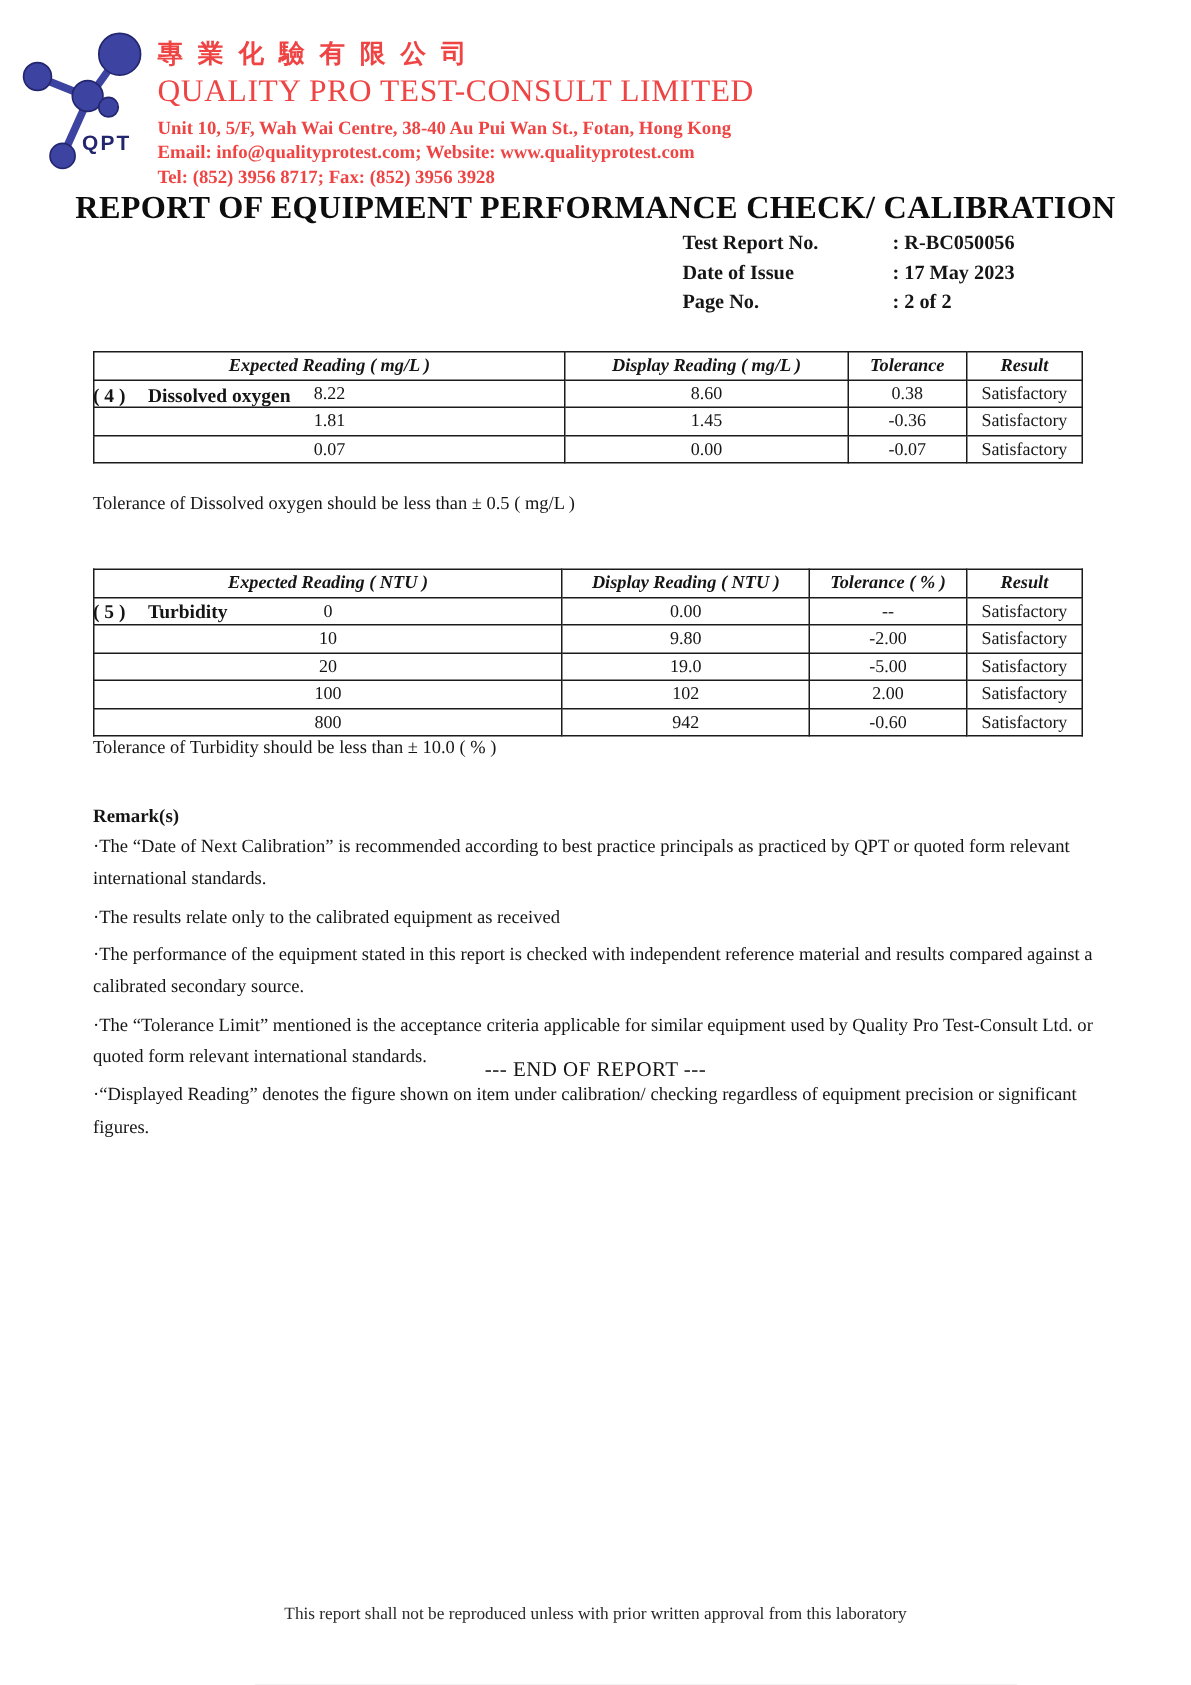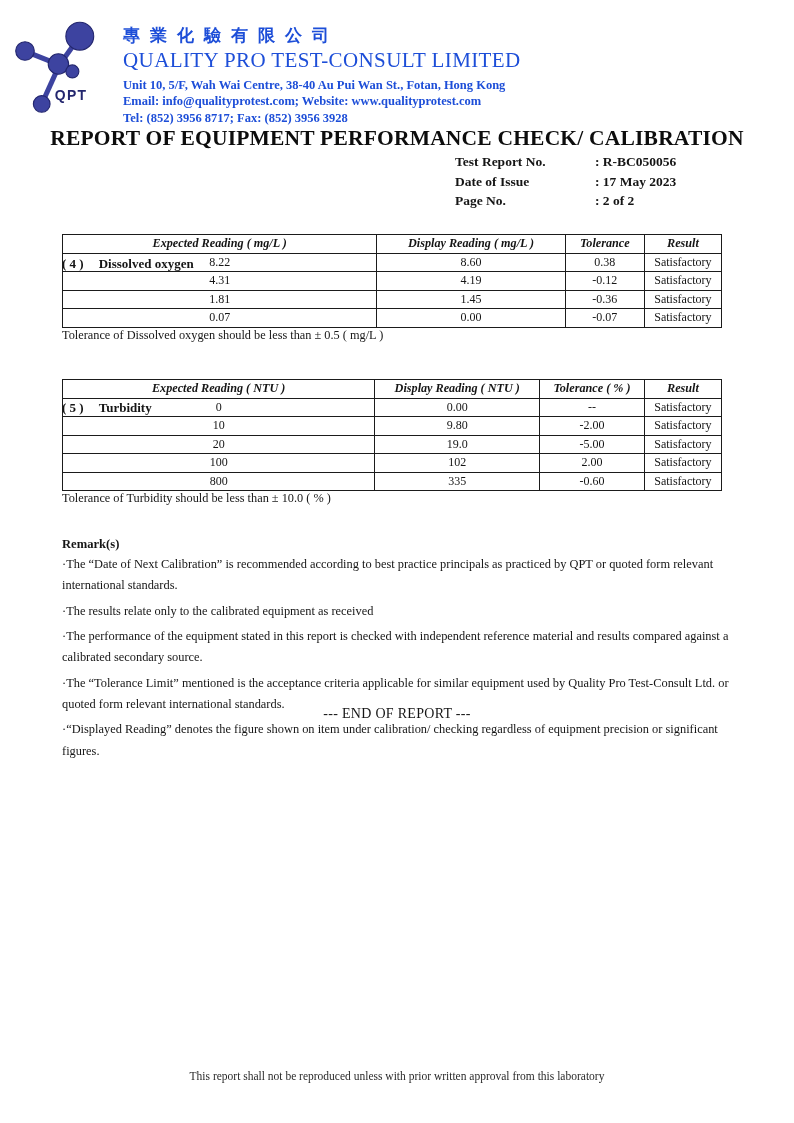--- a/index.html
+++ b/index.html
@@ -4,21 +4,21 @@
 <style>
   html,body { margin:0; padding:0; background:#e8e8e8; }
   .page {
     position:relative; width:794px; height:1123px; margin:0 auto;
     background:#ffffff; font-family:"Liberation Serif", serif; color:#151515;
     overflow:hidden;
   }
   
   .header { position:absolute; top:12px; left:10px; display:flex; align-items:flex-start; }
   .logo-wrap { width:95px; height:104px; flex:0 0 auto; }
-  .header-text { margin-left:18px; color:#1d4ed8; }
+  .header-text { margin-left:0; color:#ef4444; }
   .zh-name { font-size:17px; font-weight:bold; letter-spacing:10px; line-height:1.2; margin-top:14px; white-space:nowrap; }
   .en-name { font-size:21px; letter-spacing:0.4px; line-height:1.15; margin-top:2px; white-space:nowrap; }
   .addr-line { font-size:12.5px; font-weight:bold; line-height:1.32; white-space:nowrap; }
   .addr-block { margin-top:4px; }
   
   .report-title {
     position:absolute; top:126px; left:0; width:100%; text-align:center;
     font-size:21.5px; font-weight:bold; letter-spacing:0.2px; color:#0d0d0d;
   }
   .report-info { position:absolute; top:152px; left:455px; }
@@ -121,26 +121,20 @@
         </tr>
       </thead>
       <tbody>
         <tr>
           <td>8.22</td>
           <td>8.60</td>
           <td>0.38</td>
           <td>Satisfactory</td>
         </tr>
         <tr>
-          <td>4.31</td>
-          <td>4.19</td>
-          <td>-0.12</td>
-          <td>Satisfactory</td>
-        </tr>
-        <tr>
           <td>1.81</td>
           <td>1.45</td>
           <td>-0.36</td>
           <td>Satisfactory</td>
         </tr>
         <tr>
           <td>0.07</td>
           <td>0.00</td>
           <td>-0.07</td>
           <td>Satisfactory</td>
@@ -187,21 +181,21 @@
           <td>Satisfactory</td>
         </tr>
         <tr>
           <td>100</td>
           <td>102</td>
           <td>2.00</td>
           <td>Satisfactory</td>
         </tr>
         <tr>
           <td>800</td>
-          <td>335</td>
+          <td>942</td>
           <td>-0.60</td>
           <td>Satisfactory</td>
         </tr>
       </tbody>
     </table>
   <div class="table-note" style="top:491px;">Tolerance of Turbidity should be less than ± 10.0 ( % )</div>
 
   <div class="remarks">
     <p class="remarks-heading">Remark(s)</p>
     <ul class="remarks-list">

